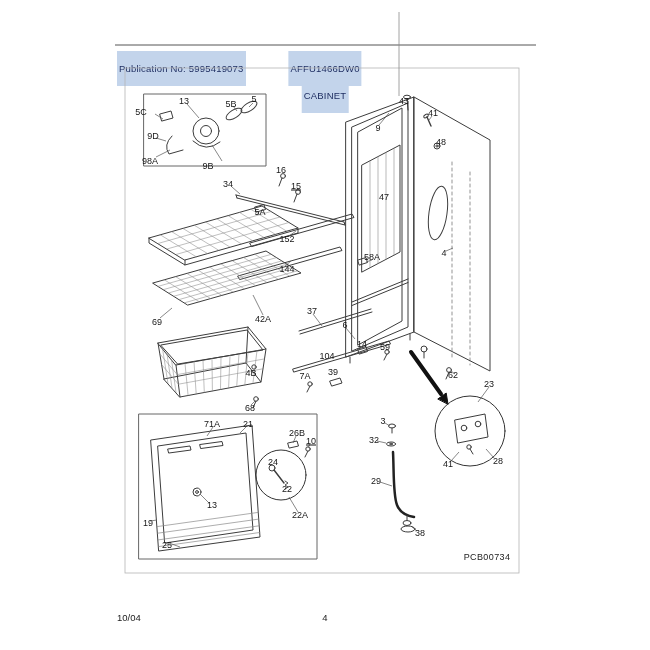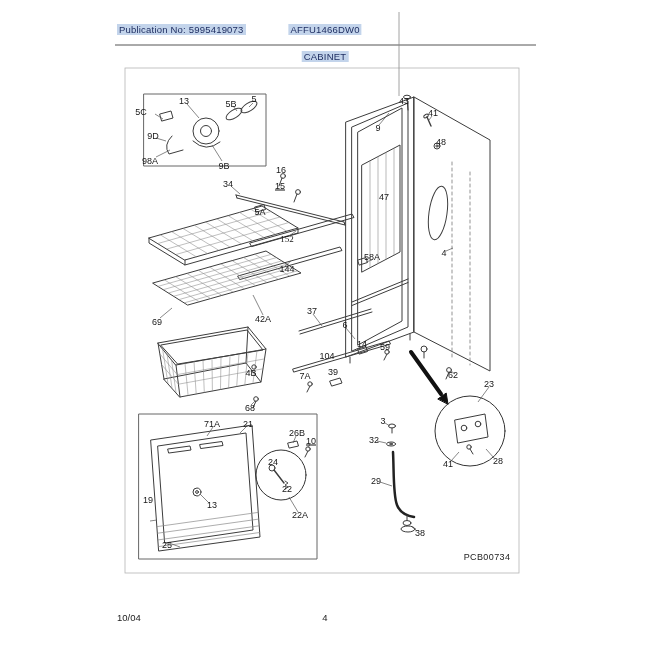--- a/index.html
+++ b/index.html
@@ -4,21 +4,21 @@
 <style>
   :root { --highlight:#c3d4eb; --ink:#1c1c1c; --line:#3c3c3c; }
   html,body { margin:0; padding:0; background:#ffffff; }
   .page {
     position:relative; width:650px; height:650px; background:#fff;
     outline:1px solid #c6c6c6; overflow:hidden;
     font-family:"Liberation Sans", sans-serif; color:var(--ink);
   }
   .page * { box-sizing:border-box; }
   .hdr-text { position:absolute; font-size:9.5px; letter-spacing:.2px; white-space:nowrap; }
-  .hl { background:var(--highlight); color:#1b2a5e; padding:0 2px; }
+  .hl { background:var(--highlight); color:#1b2a5e; padding:12px 2px;margin-top:27px; }
   .center-x { left:50%; transform:translateX(-50%); }
   .diagram-svg { position:absolute; left:0; top:0; }
   .labels-layer { position:absolute; left:0; top:0; width:650px; height:650px; pointer-events:none; }
   .part-label {
     position:absolute; transform:translate(-50%,-50%);
     font-size:9px; color:#161616; white-space:nowrap; line-height:1;
   }
   .diagram-code { position:absolute; transform:translate(-50%,-50%); font-size:9px; letter-spacing:.4px; color:#222; }
   .ftr-text { position:absolute; font-size:9.5px; white-space:nowrap; }
 </style>
@@ -173,26 +173,26 @@
     </g>
   </svg>
 
   <div class="labels-layer">
       <span class="part-label" style="left: 141px; top: 112px;">5C</span>
       <span class="part-label" style="left: 184px; top: 101px;">13</span>
       <span class="part-label" style="left: 231px; top: 104px;">5B</span>
       <span class="part-label" style="left: 254px; top: 99px;">5</span>
       <span class="part-label" style="left: 153px; top: 136px;">9D</span>
       <span class="part-label" style="left: 150px; top: 161px;">98A</span>
-      <span class="part-label" style="left: 224px; top: 166px;">9B</span>
+      <span class="part-label" style="left: 208px; top: 166px;">9B</span>
       <span class="part-label" style="left: 228px; top: 184px;">34</span>
       <span class="part-label" style="left: 281px; top: 170px;">16</span>
-      <span class="part-label" style="left: 280px; top: 186px; text-decoration: underline;">15</span>
+      <span class="part-label" style="left: 296px; top: 186px; text-decoration: underline;">15</span>
       <span class="part-label" style="left: 260px; top: 212px;">5A</span>
-      <span class="part-label" style="left: 287px; top: 239px; font-family: Liberation Serif, serif;">152</span>
+      <span class="part-label" style="left: 287px; top: 239px;">152</span>
       <span class="part-label" style="left: 287px; top: 269px;">144</span>
       <span class="part-label" style="left: 378px; top: 128px;">9</span>
       <span class="part-label" style="left: 404px; top: 101px;">43</span>
       <span class="part-label" style="left: 433px; top: 113px;">41</span>
       <span class="part-label" style="left: 441px; top: 142px;">48</span>
       <span class="part-label" style="left: 384px; top: 197px;">47</span>
       <span class="part-label" style="left: 372px; top: 257px;">58A</span>
       <span class="part-label" style="left: 444px; top: 253px;">4</span>
       <span class="part-label" style="left: 157px; top: 322px;">69</span>
       <span class="part-label" style="left: 263px; top: 319px;">42A</span>
@@ -213,21 +213,21 @@
       <span class="part-label" style="left: 376px; top: 481px;">29</span>
       <span class="part-label" style="left: 420px; top: 533px;">38</span>
       <span class="part-label" style="left: 250px; top: 408px;">68</span>
       <span class="part-label" style="left: 212px; top: 424px;">71A</span>
       <span class="part-label" style="left: 248px; top: 424px;">21</span>
       <span class="part-label" style="left: 297px; top: 433px;">26B</span>
       <span class="part-label" style="left: 311px; top: 441px; text-decoration: underline;">10</span>
       <span class="part-label" style="left: 273px; top: 462px;">24</span>
       <span class="part-label" style="left: 287px; top: 489px; text-align: center;">22</span>
       <span class="part-label" style="left: 212px; top: 505px;">13</span>
-      <span class="part-label" style="left: 148px; top: 500px;">19</span>
+      <span class="part-label" style="left: 148px; top: 523px;">19</span>
       <span class="part-label" style="left: 167px; top: 545px;">25</span>
       <span class="part-label" style="left: 300px; top: 515px;">22A</span>
     </div>
 
   <span class="diagram-code" style="left:487px; top:557px;">PCB00734</span>
 
   <span class="ftr-text" style="left:117px; top:612px;">10/04</span>
   <span class="ftr-text center-x" style="top:612px;">4</span>
 </div>
 

